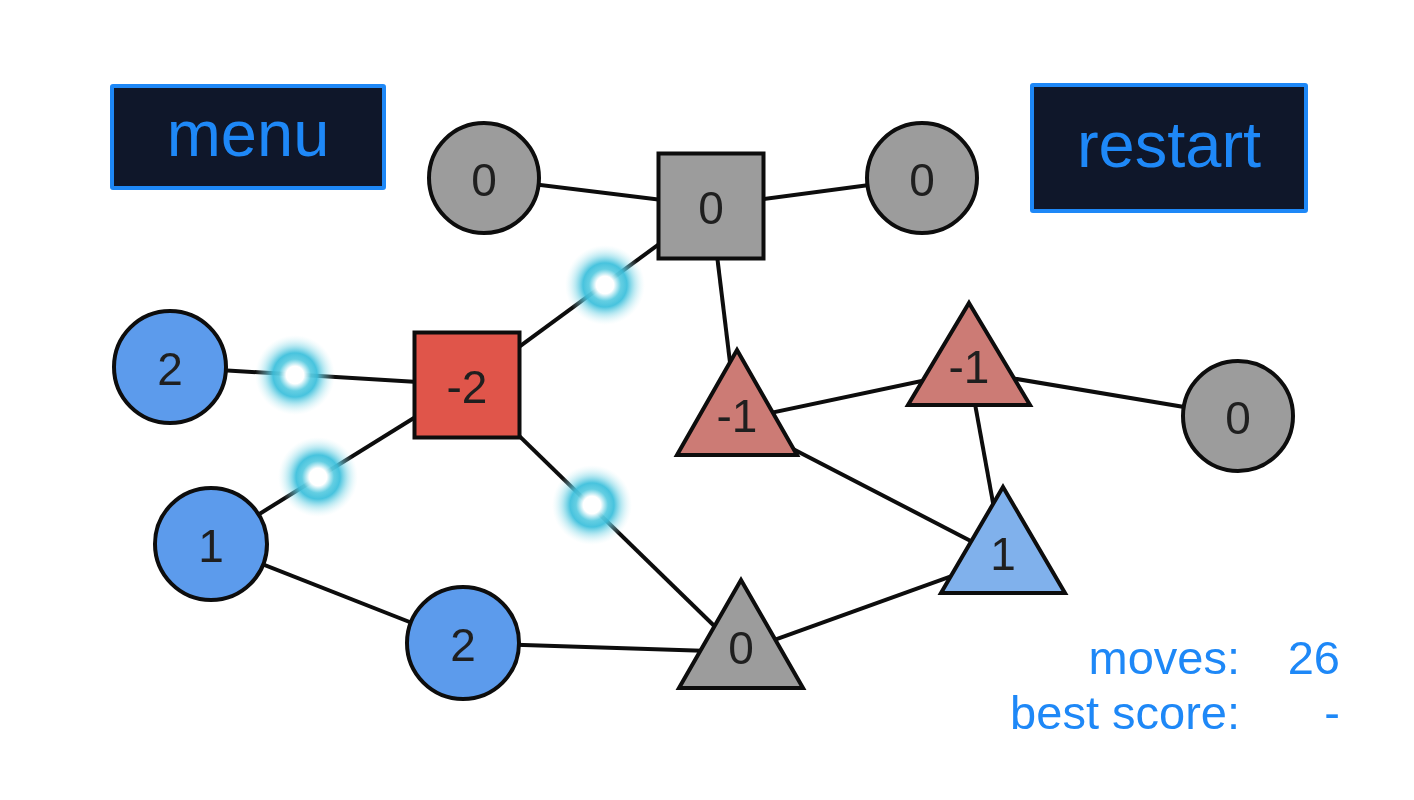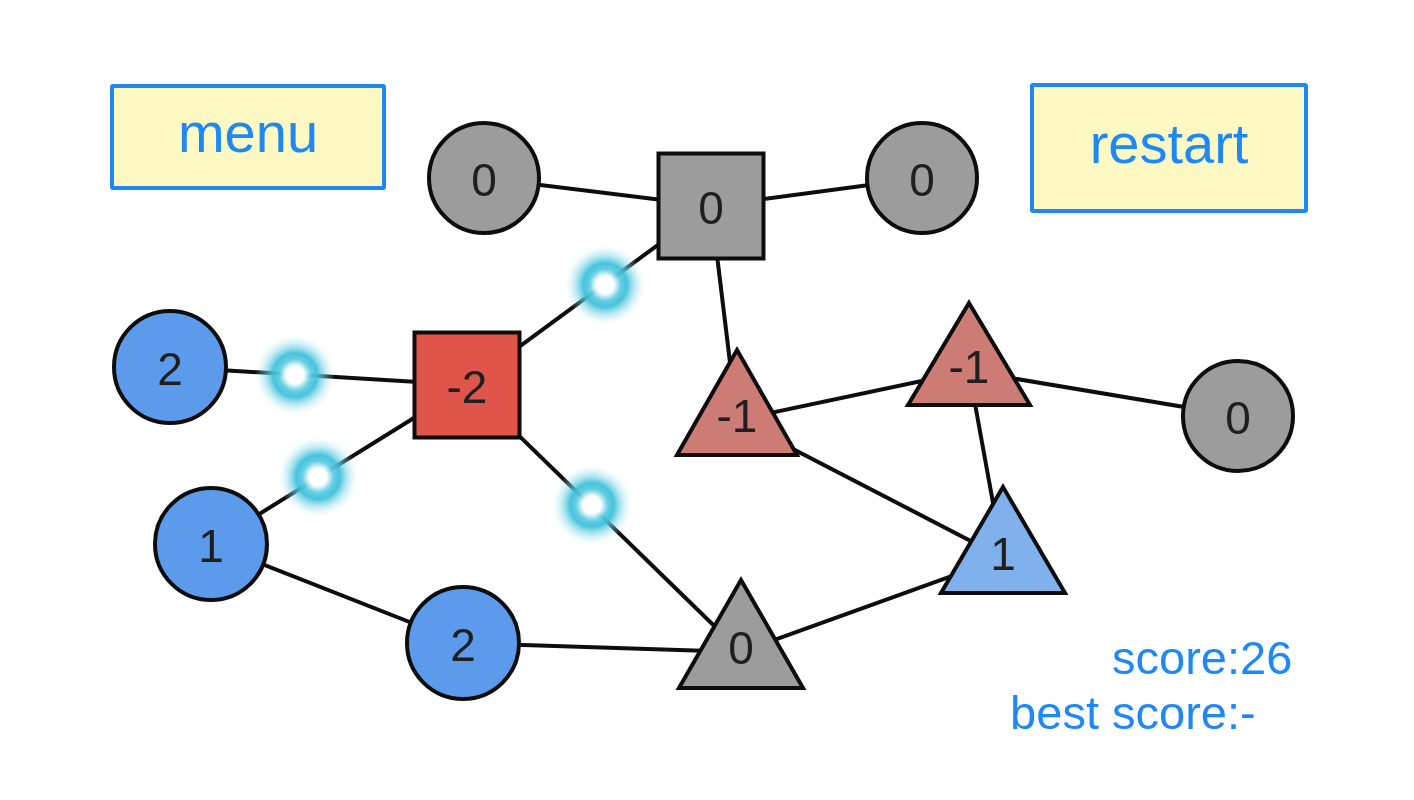--- a/index.html
+++ b/index.html
@@ -3,33 +3,33 @@
 <meta charset="utf-8">
 <style>
   html,body{margin:0;padding:0;background:#ffffff;}
   .stage{
     position:relative;width:1414px;height:800px;overflow:hidden;background:#ffffff;
     font-family:"Liberation Sans","DejaVu Sans",sans-serif;
   }
   .btn{
     position:absolute;display:flex;align-items:center;justify-content:center;
     box-sizing:border-box;border:4px solid var(--accent);border-radius:3px;
-    color:var(--accent);font-size:56px;font-weight:300;line-height:1;
-    background:#fef9c3;cursor:pointer;user-select:none;padding-bottom:8px;
+    color:var(--accent);font-size:65px;font-weight:300;line-height:1;
+    background:#0f172a;cursor:pointer;user-select:none;padding-bottom:8px;
   }
   .btn-menu{left:110px;top:84px;width:276px;height:106px;}
   .btn-restart{left:1030px;top:83px;width:278px;height:130px;}
   .graph-svg{position:absolute;left:0;top:0;}
   .hud{
     position:absolute;right:74px;top:634px;color:var(--accent);
     font-size:47px;font-weight:300;line-height:1;
   }
   .hud-row{display:flex;justify-content:flex-end;align-items:baseline;height:55px;}
   .hud-label{text-align:right;white-space:pre;}
-  .hud-value{width:100px;text-align:left;white-space:pre;}
+  .hud-value{width:100px;text-align:right;white-space:pre;}
 </style>
 </head>
 <body>
 
 <div class="stage">
 
   <svg class="graph-svg" width="1414" height="800" viewBox="0 0 1414 800">
     <defs>
       <radialGradient id="glowGrad">
         <stop offset="0%" stop-color="#ffffff"></stop>
@@ -113,21 +113,21 @@
         </g>
       </g>
   </svg>
 
   <div class="btn btn-menu">menu</div>
 
   <div class="btn btn-restart">restart</div>
 
   <div class="hud">
     <div class="hud-row">
-      <span class="hud-label">score:</span>
+      <span class="hud-label">moves:</span>
       <span class="hud-value">26</span>
     </div>
     <div class="hud-row">
       <span class="hud-label">best score:</span>
       <span class="hud-value">-</span>
     </div>
   </div>
 
 </div>
 

